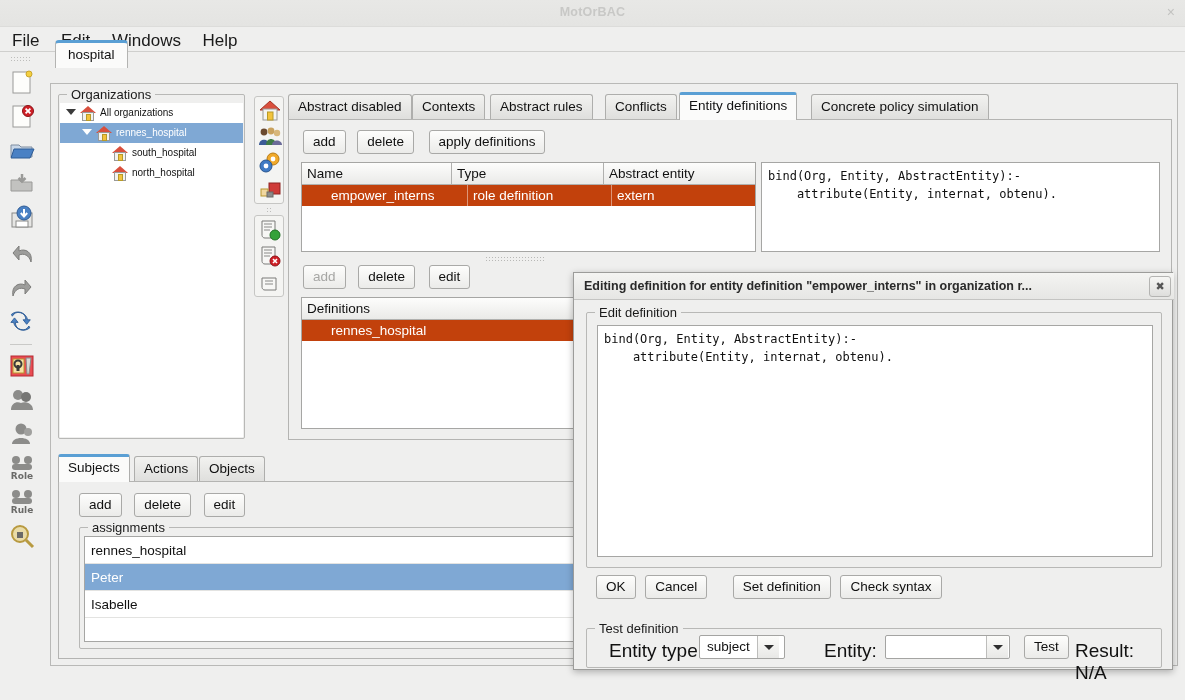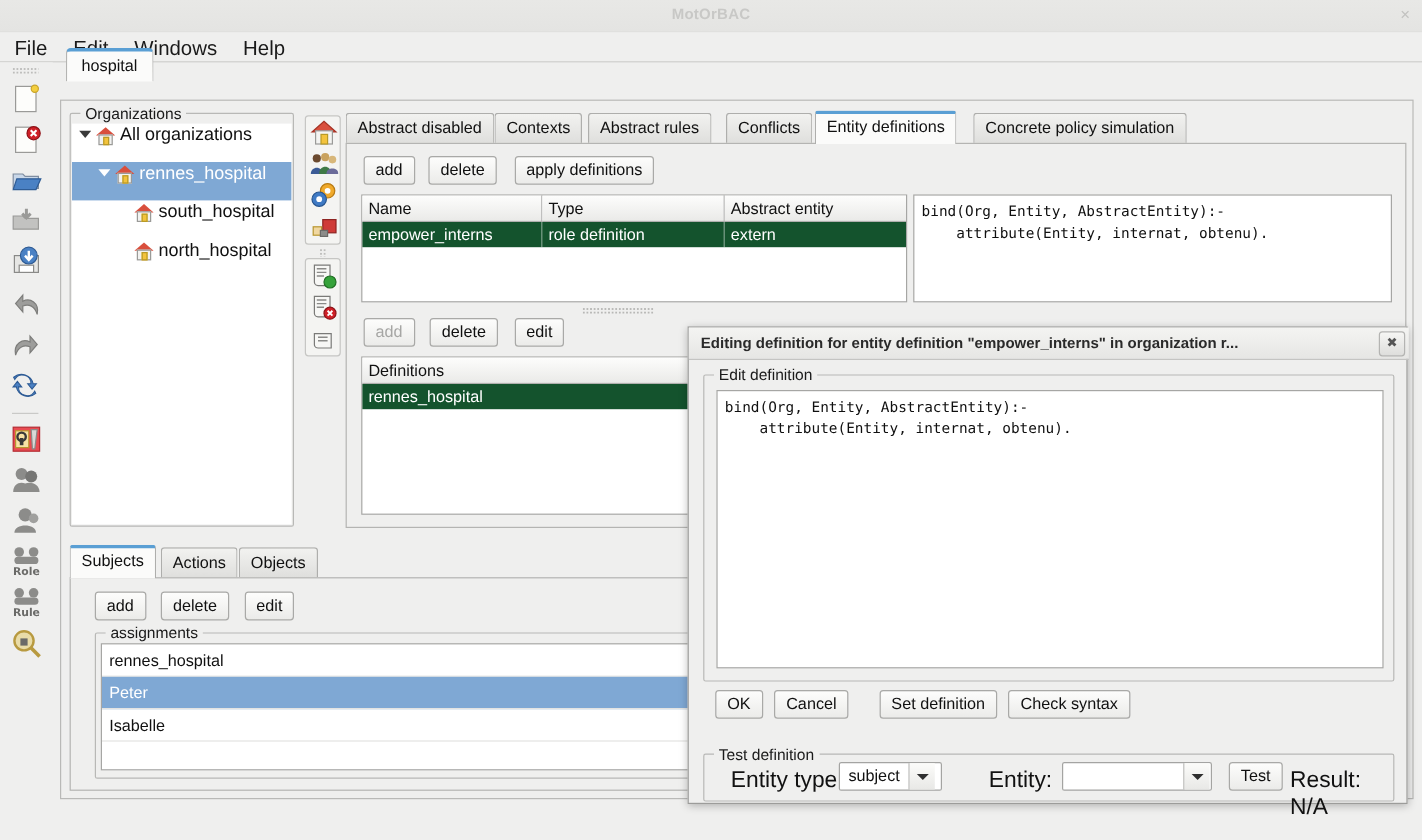--- a/index.html
+++ b/index.html
@@ -106,22 +106,22 @@
   }
 
   
   #orgGroup { left: 7px; top: 10px; width: 187px; height: 345px; }
   .treebox {
     position: absolute; left: 1px; top: 8px; width: 183px; height: 334px;
     background: #ffffff; border: none;
     overflow: hidden;
   }
   .trow {
-    position: relative; height: 32px; line-height: 20px;
-    font-size: 15px; white-space: nowrap;
+    position: relative; height: 20px; line-height: 20px;
+    font-size: 10px; white-space: nowrap;
     cursor: pointer;
   }
   .trow.sel { background: #7fa8d4; color: #fff; }
   .trow .arrow {
     position: absolute; top: 6px; width: 0; height: 0;
     border-left: 5px solid transparent; border-right: 5px solid transparent;
     border-top: 6px solid #3a3a3a;
   }
   .trow.sel .arrow { border-top-color: #ffffff; }
   .trow .lbl { position: absolute; }
@@ -202,21 +202,21 @@
   .tbl { position: absolute; background: #fff; border: 1px solid #a6a6a4; }
   .thead { display: flex; height: 22px; }
   .th {
     background: linear-gradient(to bottom, #fdfdfc 0%, #eaeae8 100%);
     border-right: 1px solid #b0b0ae;
     border-bottom: 1px solid #b0b0ae;
     padding: 2px 5px; font-size: 13.5px; line-height: 18px;
     overflow: hidden; white-space: nowrap;
   }
   .trw { display: flex; height: 21px; }
-  .trw.sel { background: #14532d; color: #fff; }
+  .trw.sel { background: #c2410c; color: #fff; padding-left: 24px; }
   .td { padding: 1px 5px; font-size: 13.5px; line-height: 19px; overflow: hidden; white-space: nowrap; }
   .td.b { border-right: 1px solid rgba(255,255,255,.45); }
 
   
   .code {
     position: absolute; background: #fff; border: 1px solid #a6a6a4;
     font-family: "DejaVu Sans Mono", monospace;
     font-size: 12px; line-height: 18px;
     color: #101010;
     padding: 4px 6px;

